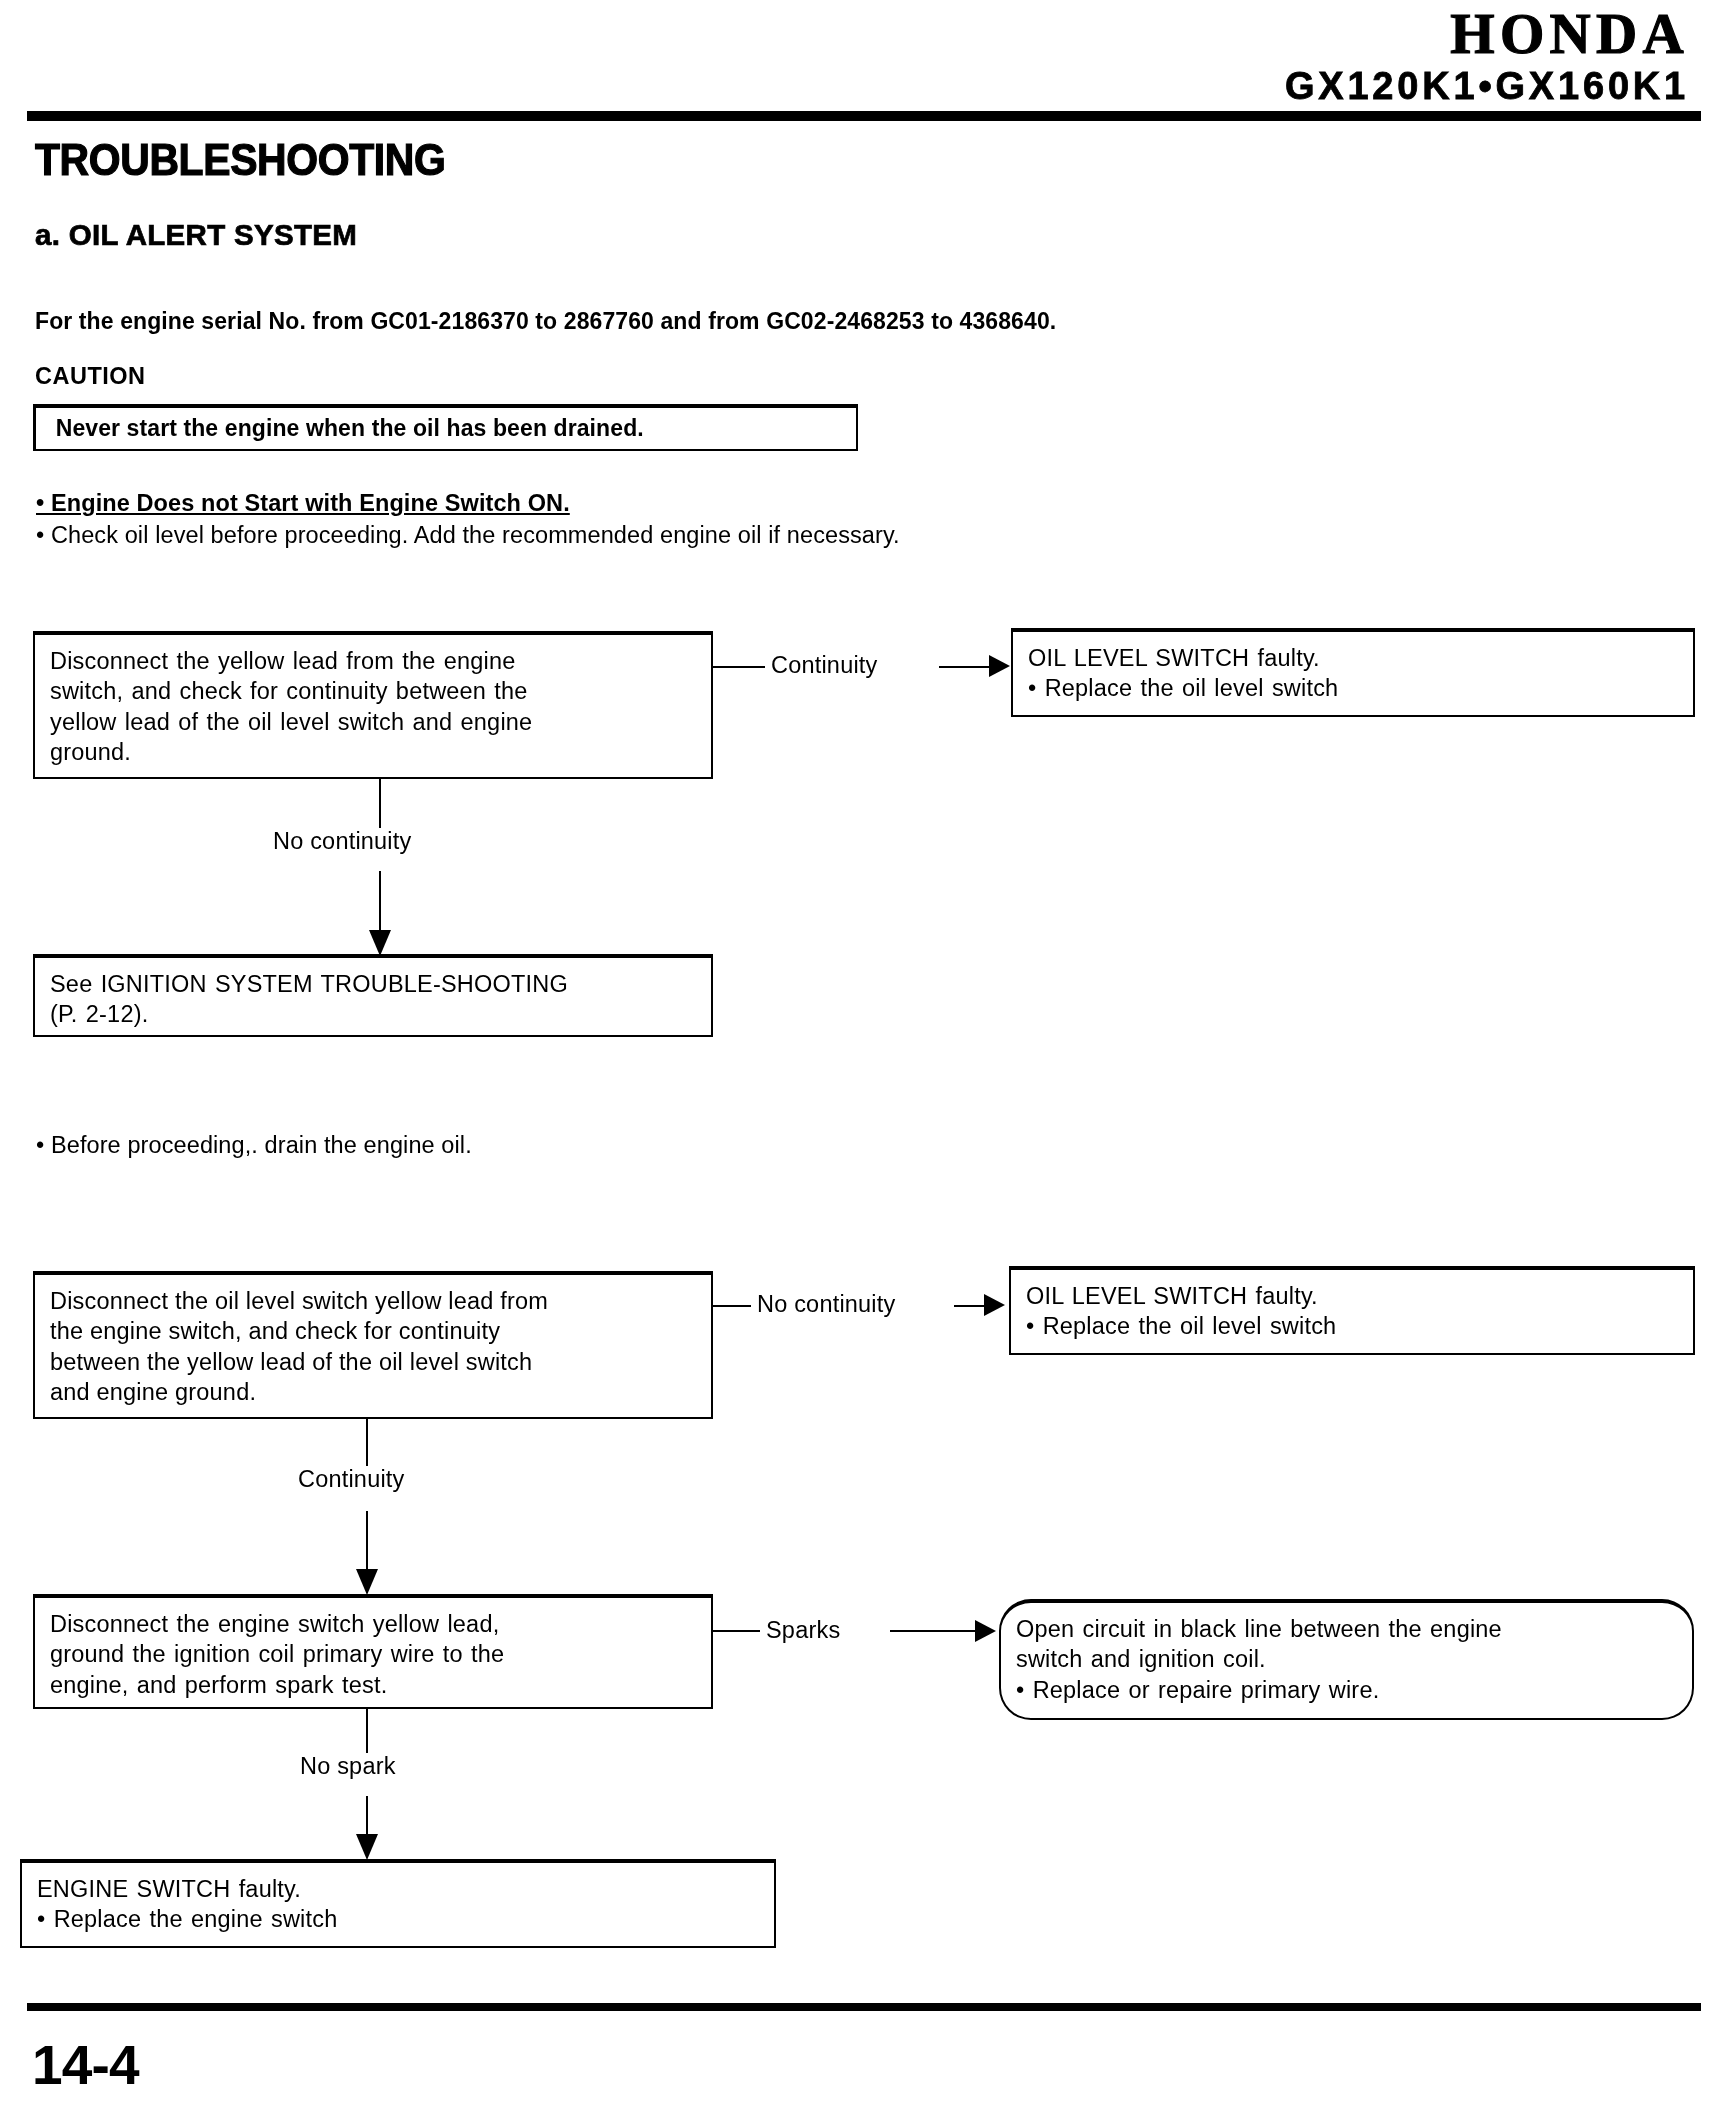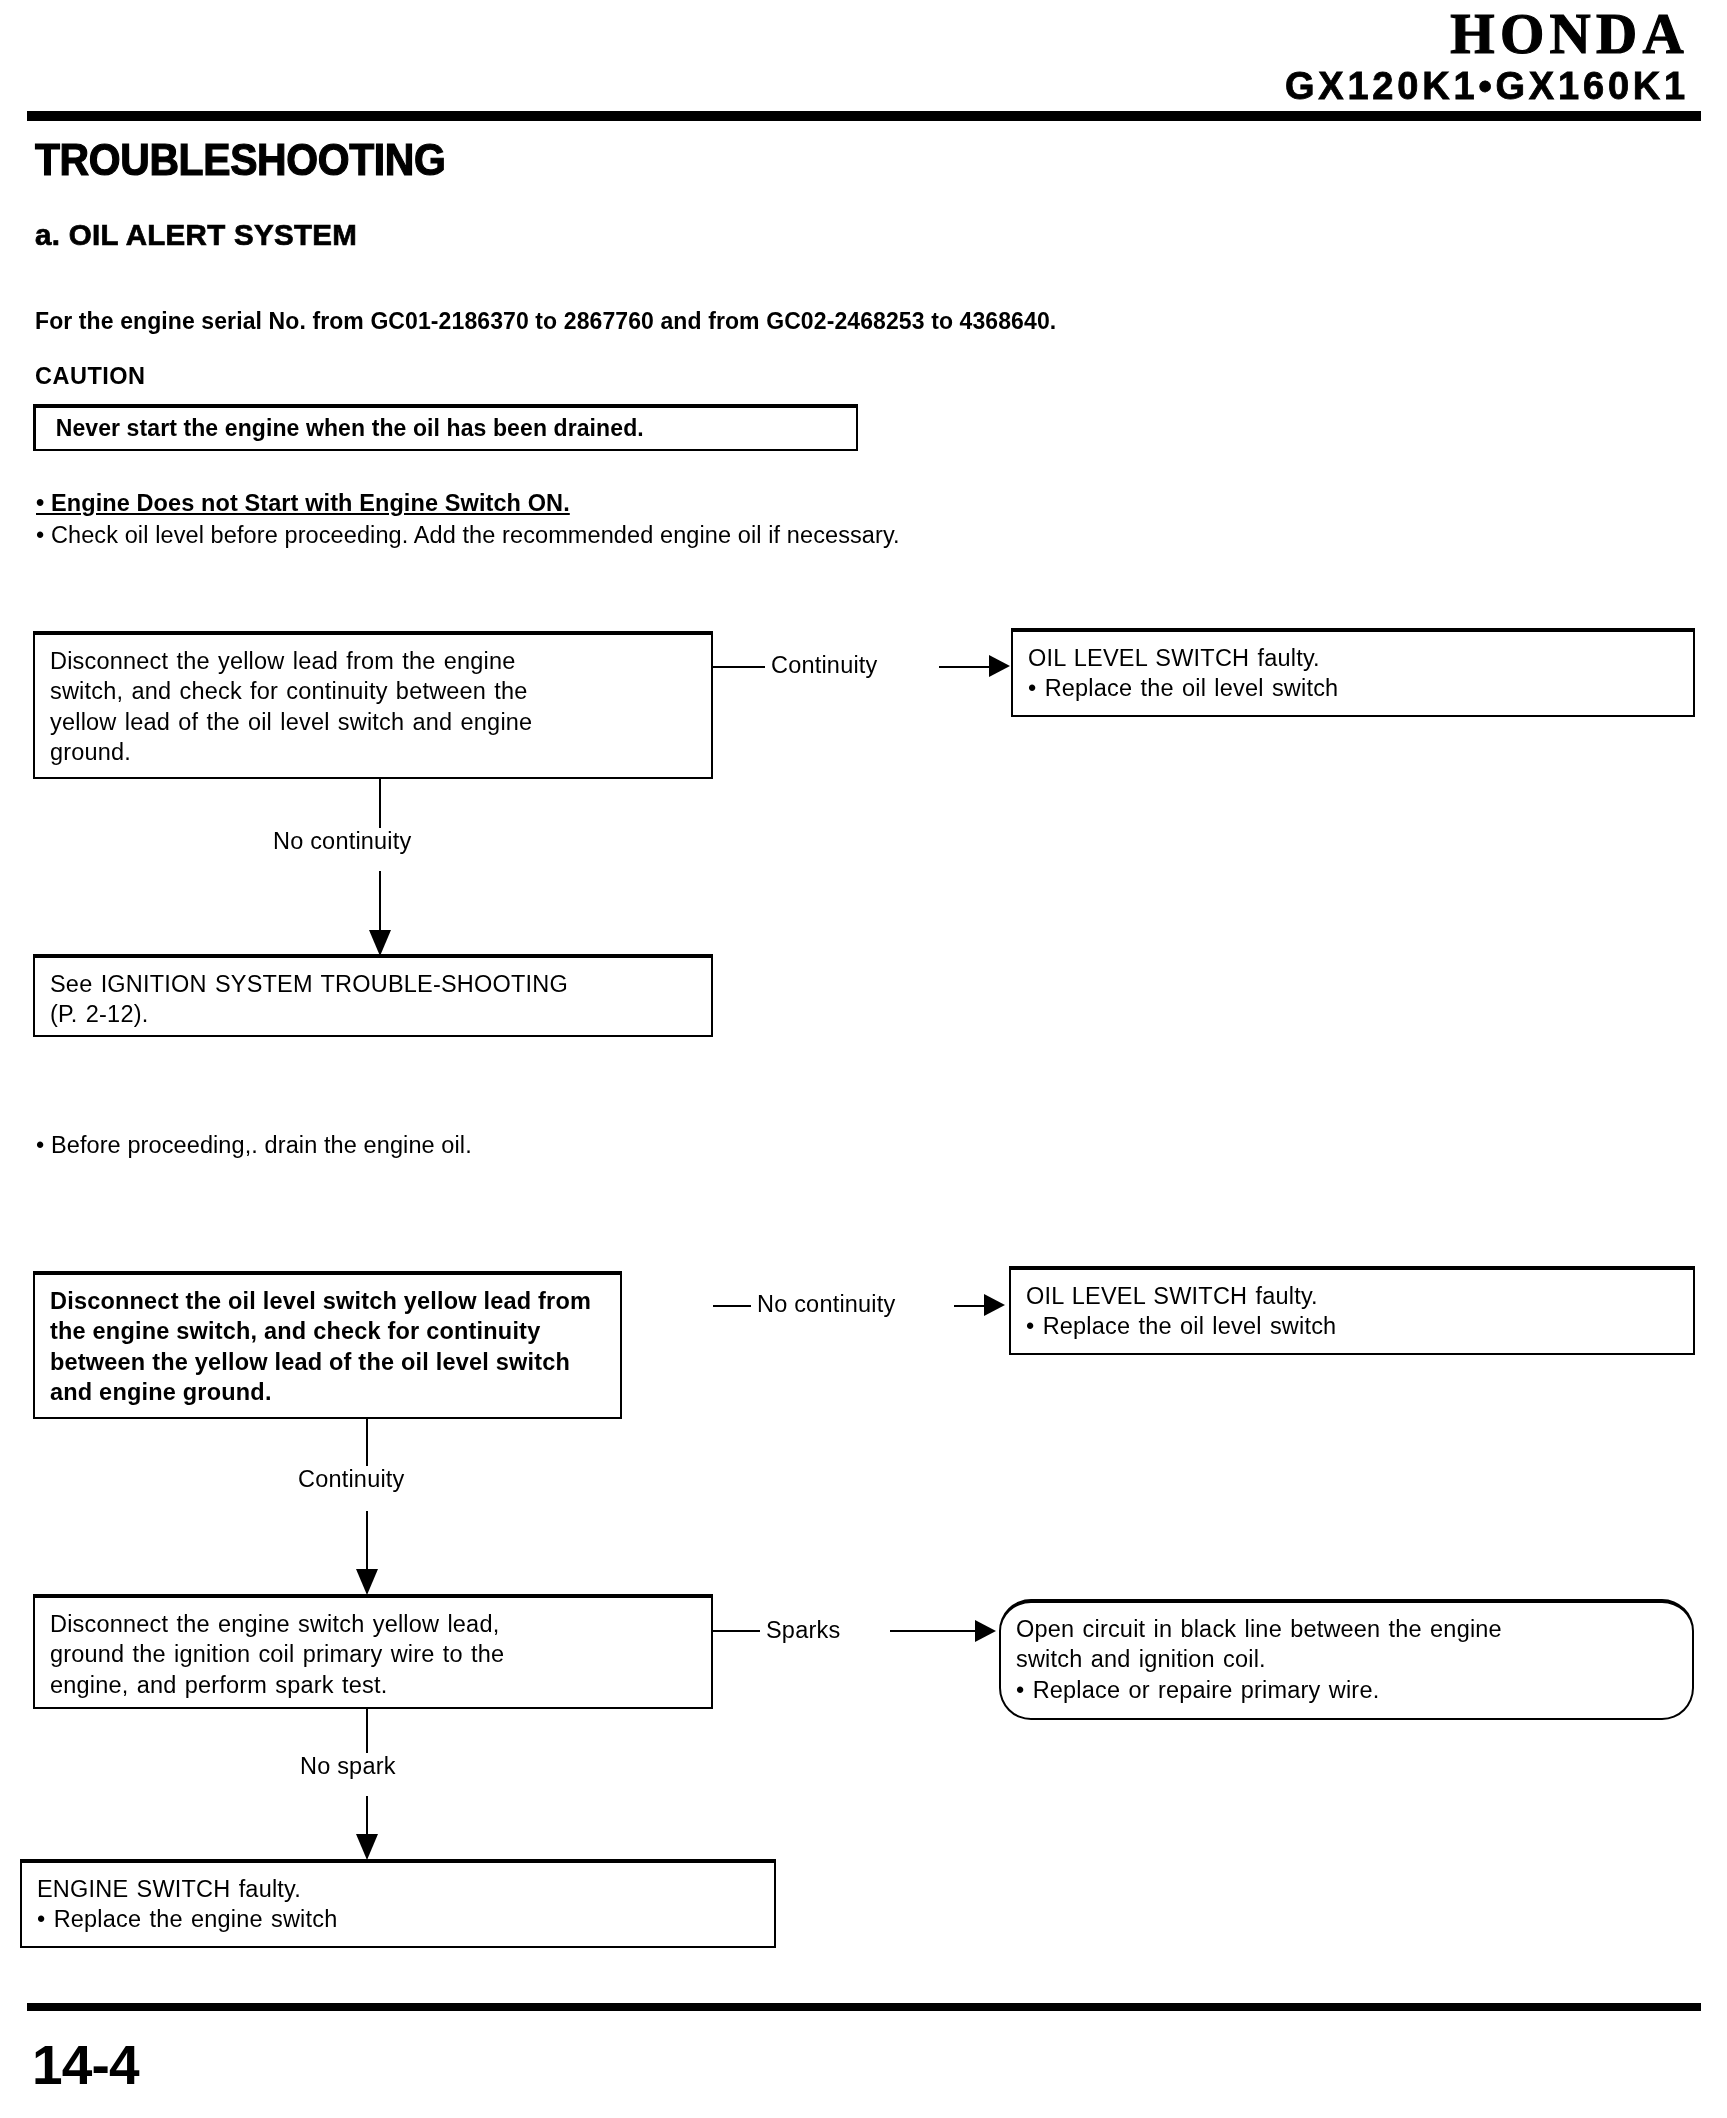--- a/index.html
+++ b/index.html
@@ -253,21 +253,21 @@
 
   <div class="fbox" style="left:33px; top:954px; width:680px; height:83px;">
     <p>See IGNITION SYSTEM TROUBLE-SHOOTING</p>
     <p>(P. 2-12).</p>
   </div>
 
   <div class="sect-bullets" style="top:1132px;">
     <div class="b-normal">• Before proceeding,. drain the engine oil.</div>
   </div>
 
-  <div class="fbox" style="left:33px; top:1271px; width:589px; height:148px;font-weight:bold;">
+  <div class="fbox" style="left:33px; top:1271px; width:680px; height:148px;">
     <p class="tight">Disconnect the oil level switch yellow lead from</p>
     <p class="tight">the engine switch, and check for continuity</p>
     <p class="tight">between the yellow lead of the oil level switch</p>
     <p class="tight">and engine ground.</p>
   </div>
 
   <div class="h-line" style="left:713px; top:1305px; width:39px;"></div>
   <div class="edge-label" style="left:751px; top:1291px;">No continuity</div>
   <div class="h-line" style="left:954px; top:1305px; width:36px;"></div>
   <div class="arrow-right" style="left:984px; top:1294px;"></div>

